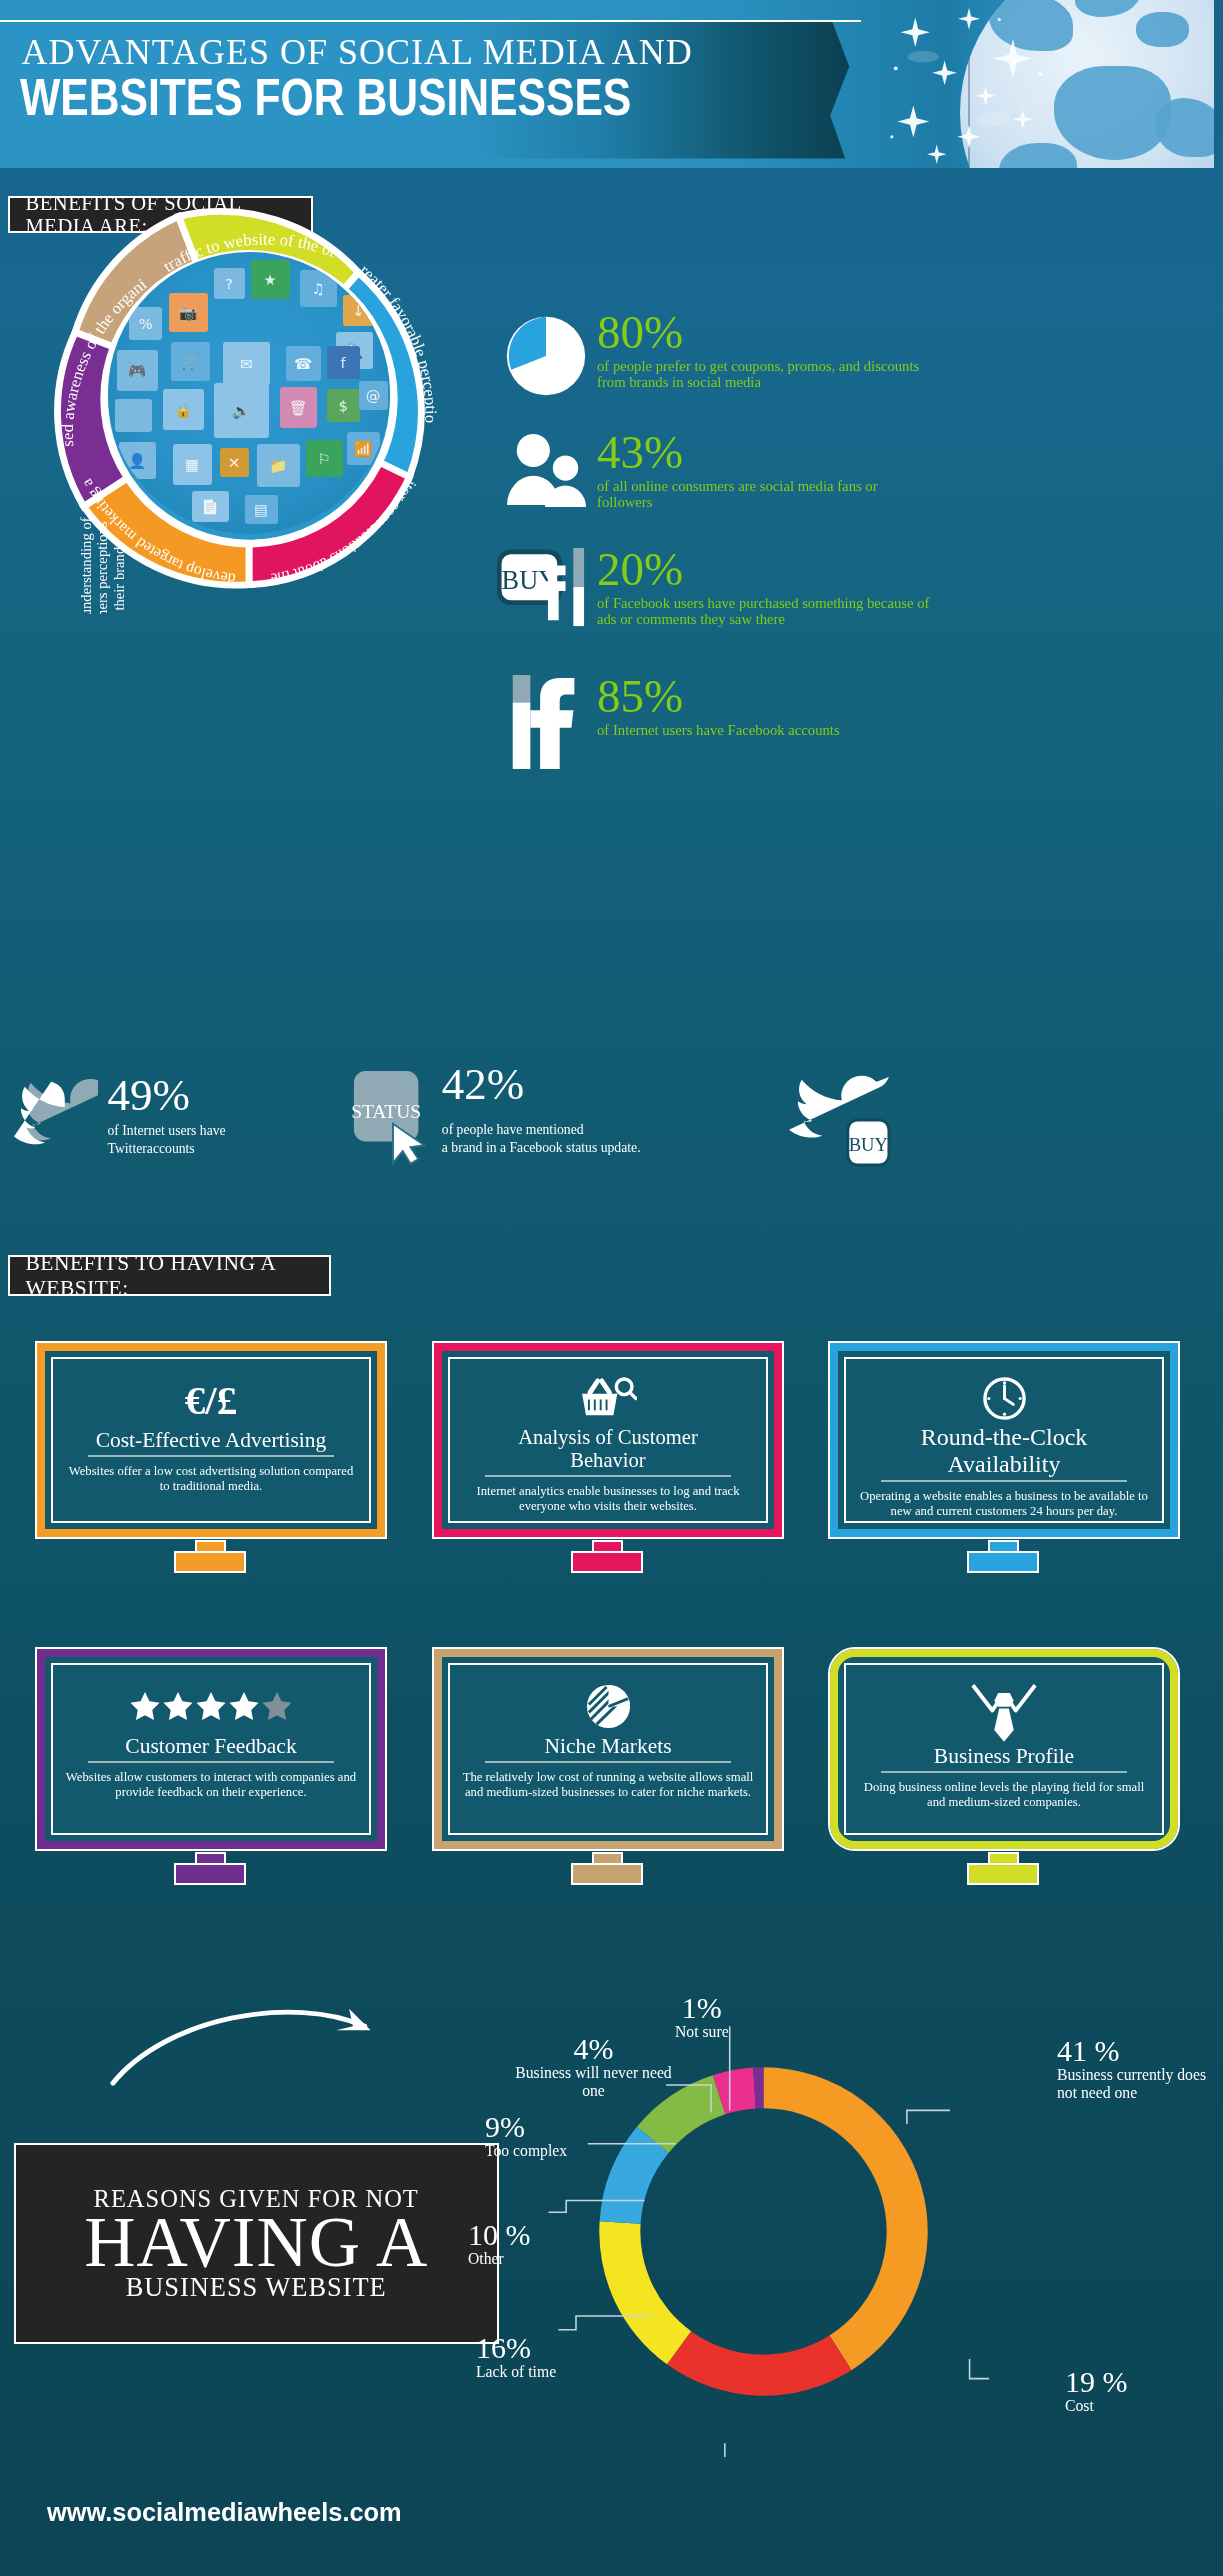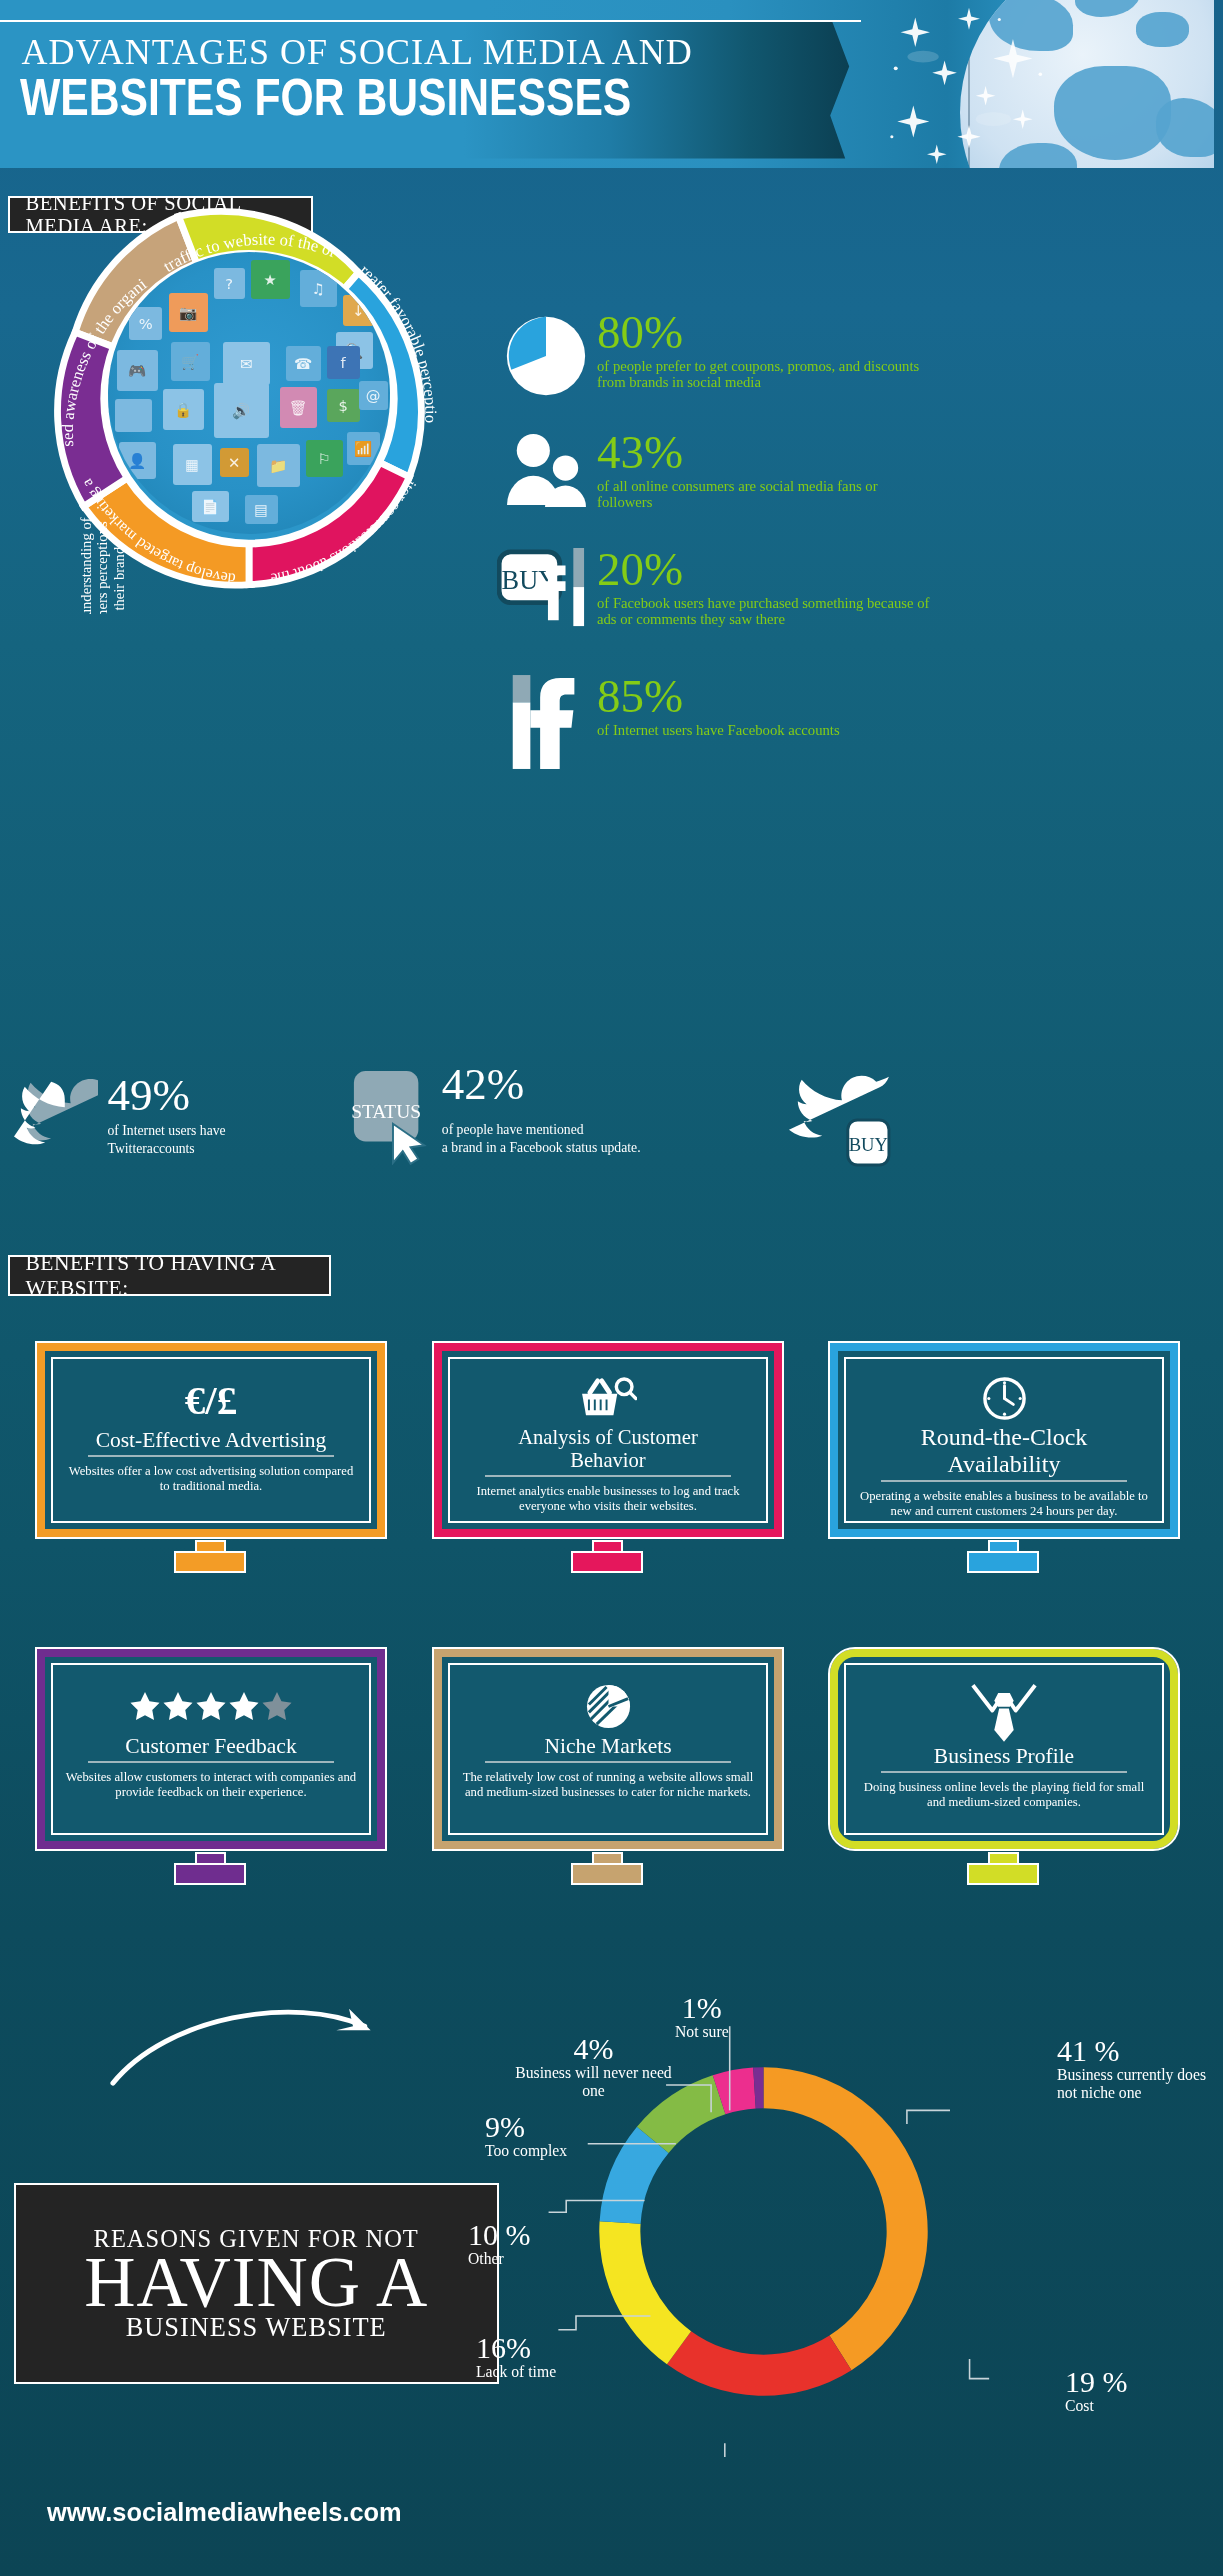--- a/index.html
+++ b/index.html
@@ -72,21 +72,21 @@
 
   
   .donut-wrap { position:absolute; left:568px; top:1987px; width:391px; height:489px; }
   .dlabel { position:absolute; color:#fff; font-family:"Liberation Serif",serif; }
   .dpct { font-size:30px; line-height:30px; }
   .dtxt { font-size:15.7px; line-height:17.6px; }
 
   .reason-box { position:absolute; left:13.7px; top:2143px; width:485px; height:201px;
     background:#242424; border:2.9px solid #fff; color:#fff; text-align:center;
     display:flex; flex-direction:column; align-items:center; justify-content:center;
-    font-family:"Liberation Serif",serif;margin-top:40px; }
+    font-family:"Liberation Serif",serif; }
   .reason-box .l1 { font-size:24.5px; letter-spacing:1px; }
   .reason-box .l2 { font-size:71px; letter-spacing:1px; line-height:59px; }
   .reason-box .l3 { font-size:26.4px; letter-spacing:1px; }
 
   .footer-url { position:absolute; left:47px; top:2498px; color:#fff; font-size:25.4px;
     font-family:"Liberation Sans",sans-serif; font-weight:700; letter-spacing:0px; }
 </style>
 </head>
 <body>
 
@@ -520,21 +520,21 @@
 <div class="dlabel" style="left:468px;top:2220px;text-align:left;width:117px;">
   <div class="dpct">10 %</div>
   <div class="dtxt">Other</div>
 </div>
 <div class="dlabel" style="left:476px;top:2333px;text-align:left;width:147px;">
   <div class="dpct">16%</div>
   <div class="dtxt">Lack of time</div>
 </div>
 <div class="dlabel" style="left:1057px;top:2036px;text-align:left;width:166px;">
   <div class="dpct">41 %</div>
-  <div class="dtxt">Business currently does not niche one</div>
+  <div class="dtxt">Business currently does not need one</div>
 </div>
 <div class="dlabel" style="left:1065px;top:2367px;text-align:left;width:117px;">
   <div class="dpct">19 %</div>
   <div class="dtxt">Cost</div>
 </div>
 
 <svg style="position:absolute;left:529px;top:1987px;width:607px;height:470px;pointer-events:none;" viewBox="0 0 620 480">
   <g stroke="#c8d4d9" stroke-width="1.6" fill="none">
     <path d="M200 482 v-16"></path>
     <path d="M140 100 h46 v28"></path>

